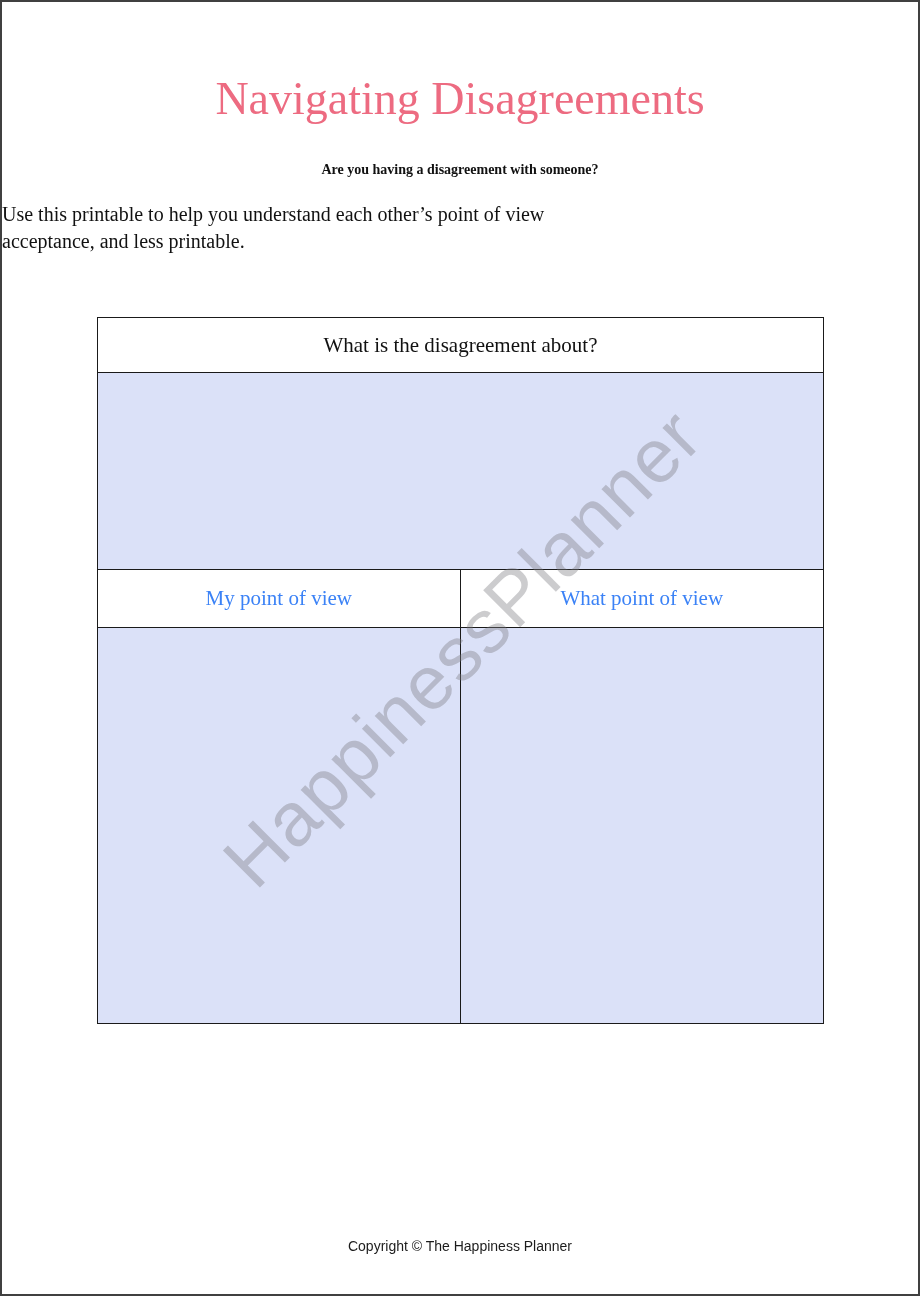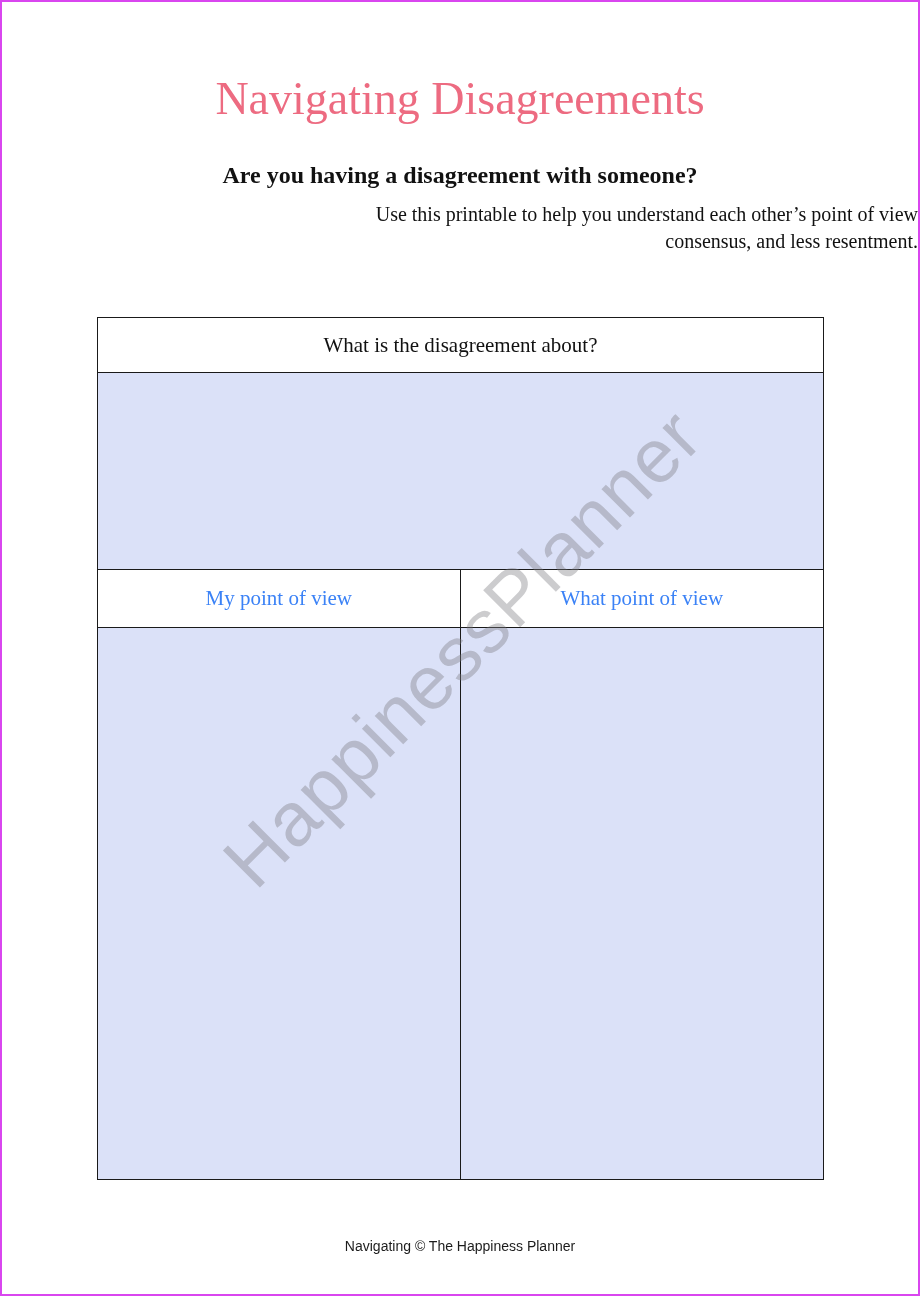--- a/index.html
+++ b/index.html
@@ -10,59 +10,59 @@
     font-family: "Liberation Serif", serif;
     position: relative;
     overflow: hidden;
   }
   .page {
     position: absolute;
     left: 0; top: 0;
     width: 920px;
     height: 1296px;
     background: #ffffff;
-    border: 2px solid #d946ef;
+    border: 2px solid #404040;
   }
   .page-title {
     position: absolute;
     top: 70px;
     left: 0;
     width: 100%;
     text-align: center;
     font-size: 46px;
     font-weight: 400;
     letter-spacing: 0px;
     color: #ed6b81;
   }
   .page-subtitle {
     position: absolute;
     top: 160px;
     left: 0;
     width: 100%;
     text-align: center;
-    font-size: 24px;
+    font-size: 14px;
     font-weight: 700;
     color: #111111;
   }
   .intro {
     position: absolute;
     top: 199px;
     left: 0;
     width: 100%;
-    text-align: right;
+    text-align: left;
     font-size: 20px;
     line-height: 26.5px;
     color: #111111;
   }
   .worksheet {
     position: absolute;
     left: 95px;
     top: 315px;
     width: 727px;
-    height: 863px;
+    height: 707px;
     border: 1.5px solid #1a1a1a;
     display: flex;
     flex-direction: column;
     background: #ffffff;
   }
   .q-header {
     height: 55px;
     flex: 0 0 55px;
     background: #ffffff;
     border-bottom: 1.5px solid #1a1a1a;
@@ -145,21 +145,21 @@
 <body>
 
 <div class="page">
 
   <h1 class="page-title">Navigating Disagreements</h1>
 
   <h2 class="page-subtitle">Are you having a disagreement with someone?</h2>
 
   <div class="intro">
     <div>Use this printable to help you understand each other’s point of view</div>
-    <div>consensus, and less resentment.</div>
+    <div>acceptance, and less printable.</div>
   </div>
 
   <div class="worksheet">
 
     <div class="q-header">What is the disagreement about?</div>
 
     <div class="q-field-row">
       <textarea class="fill-field" style=""></textarea>
     </div>
 
@@ -174,15 +174,15 @@
       </div>
       <div class="col-f">
         <textarea class="fill-field" style=""></textarea>
       </div>
     </div>
 
   </div>
 
   <div class="watermark">HappinessPlanner</div>
 
-  <div class="footer">Navigating © The Happiness Planner</div>
+  <div class="footer">Copyright © The Happiness Planner</div>
 
 </div>
 
 </body></html>

